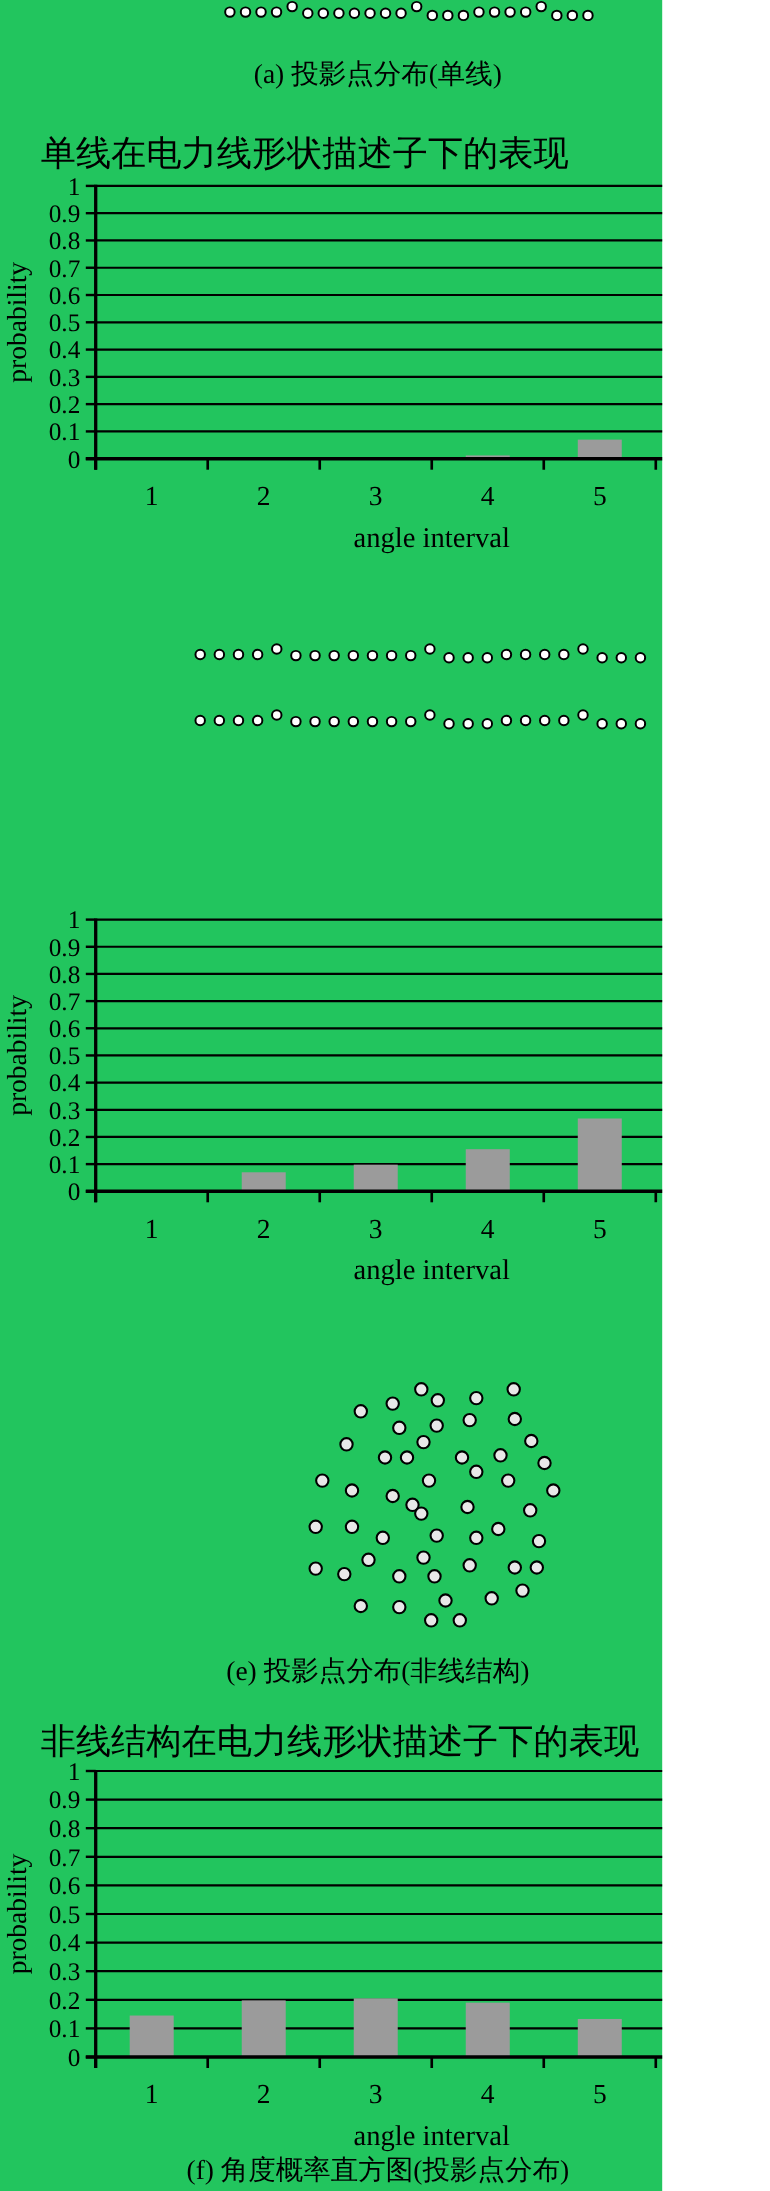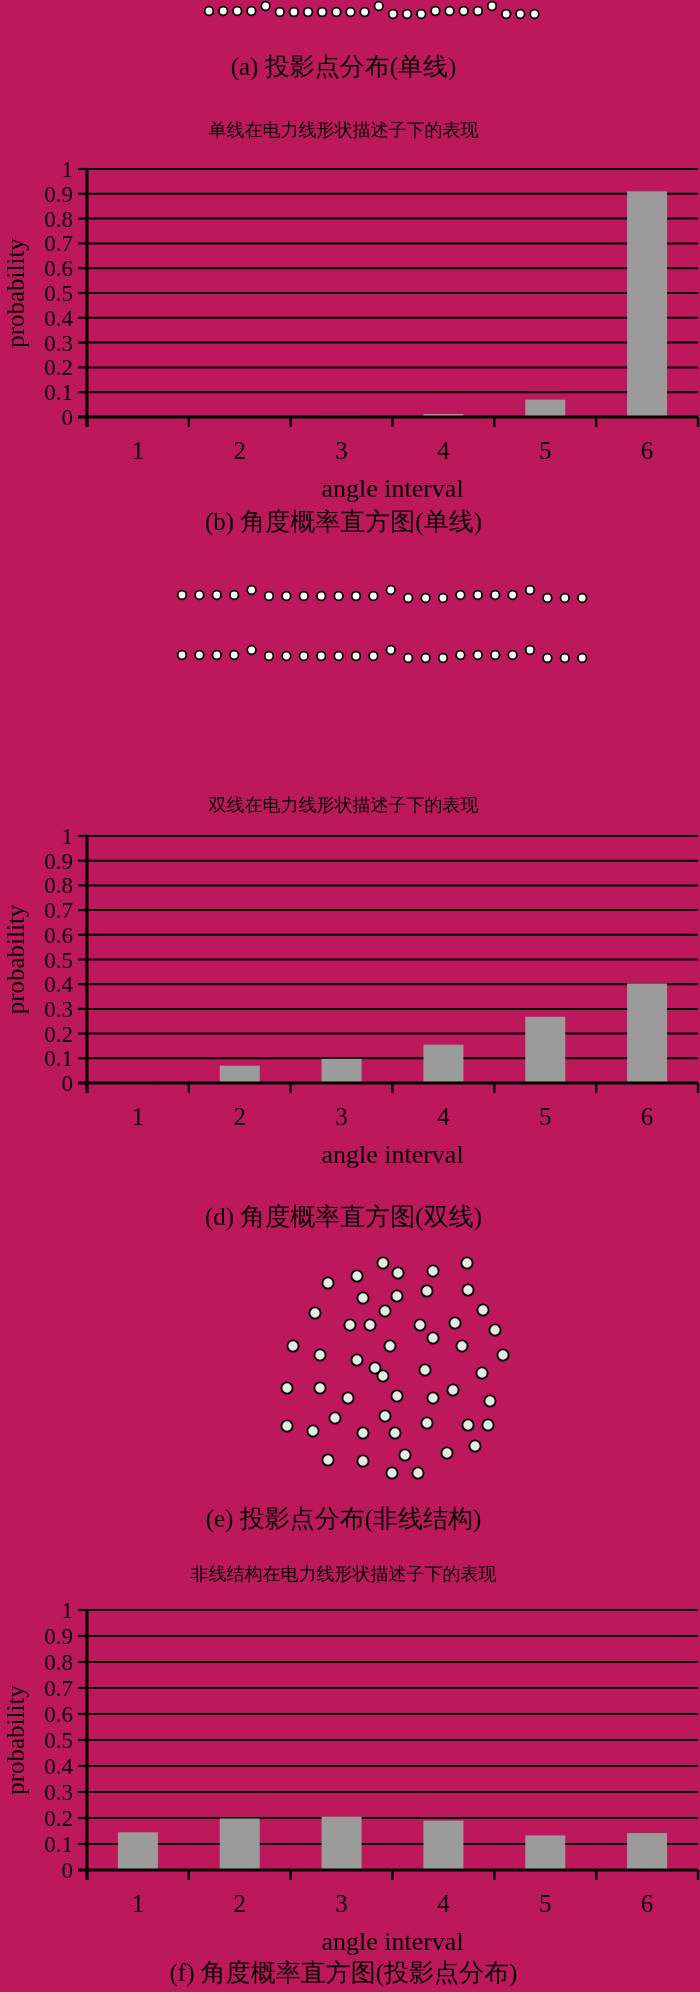--- a/index.html
+++ b/index.html
@@ -1,34 +1,34 @@
 <!DOCTYPE html>
 <html><head>
 <meta charset="utf-8">
 <style>
   html,body{margin:0;padding:0;background:#fff;}
   #figure{
     position:relative;
-    width:700px;height:1992px;
-    background:#be185d;
+    width:602px;height:1992px;
+    background:#22c55e;
     font-family:"Liberation Serif","DejaVu Serif",serif;
     color:#000;
     overflow:hidden;
   }
   .abs{position:absolute;}
   .caption{
     left:37px;width:613px;
     text-align:center;
     font-size:25px;
     white-space:nowrap;
   }
   .chart-title{
     left:37px;width:613px;
-    text-align:center;
-    font-size:18px;
+    text-align:left;
+    font-size:32px;
     white-space:nowrap;
   }
   svg{position:absolute;left:0;overflow:visible;}
 </style>
 </head>
 <body>
 
 <div id="figure">
 
   <svg id="row-a" style="top:0px" width="700" height="26">
@@ -108,21 +108,20 @@
       <line x1="698" y1="267" x2="698" y2="277" stroke="#000000" stroke-width="2.4"></line>
       <text x="137.91666666666666" y="309" text-anchor="middle" font-size="25" fill="#000000">1</text>
       <text x="239.75" y="309" text-anchor="middle" font-size="25" fill="#000000">2</text>
       <text x="341.5833333333333" y="309" text-anchor="middle" font-size="25" fill="#000000">3</text>
       <text x="443.41666666666663" y="309" text-anchor="middle" font-size="25" fill="#000000">4</text>
       <text x="545.25" y="309" text-anchor="middle" font-size="25" fill="#000000">5</text>
       <text x="647.0833333333333" y="309" text-anchor="middle" font-size="25" fill="#000000">6</text>
       <text x="392.5" y="347" text-anchor="middle" font-size="26" fill="#000000">angle interval</text>
       <text x="24" y="143" text-anchor="middle" font-size="25" fill="#000000" transform="rotate(-90 24 143)">probability</text>
     </svg>
-  <div class="abs caption" style="top:505px">(b) 角度概率直方图(单线)</div>
 
   <svg id="row-c1" style="top:584px" width="700" height="26">
       <circle cx="182.0" cy="11" r="4.3" fill="#ffffff" stroke="#000000" stroke-width="1.8"></circle>
       <circle cx="199.4" cy="11" r="4.3" fill="#ffffff" stroke="#000000" stroke-width="1.8"></circle>
       <circle cx="216.8" cy="11" r="4.3" fill="#ffffff" stroke="#000000" stroke-width="1.8"></circle>
       <circle cx="234.2" cy="11" r="4.3" fill="#ffffff" stroke="#000000" stroke-width="1.8"></circle>
       <circle cx="251.6" cy="6" r="4.3" fill="#ffffff" stroke="#000000" stroke-width="1.8"></circle>
       <circle cx="269.0" cy="12" r="4.3" fill="#ffffff" stroke="#000000" stroke-width="1.8"></circle>
       <circle cx="286.4" cy="12" r="4.3" fill="#ffffff" stroke="#000000" stroke-width="1.8"></circle>
       <circle cx="303.8" cy="12" r="4.3" fill="#ffffff" stroke="#000000" stroke-width="1.8"></circle>
@@ -163,21 +162,20 @@
       <circle cx="460.4" cy="11" r="4.3" fill="#ffffff" stroke="#000000" stroke-width="1.8"></circle>
       <circle cx="477.8" cy="11" r="4.3" fill="#ffffff" stroke="#000000" stroke-width="1.8"></circle>
       <circle cx="495.2" cy="11" r="4.3" fill="#ffffff" stroke="#000000" stroke-width="1.8"></circle>
       <circle cx="512.6" cy="11" r="4.3" fill="#ffffff" stroke="#000000" stroke-width="1.8"></circle>
       <circle cx="530.0" cy="6" r="4.3" fill="#ffffff" stroke="#000000" stroke-width="1.8"></circle>
       <circle cx="547.4" cy="14" r="4.3" fill="#ffffff" stroke="#000000" stroke-width="1.8"></circle>
       <circle cx="564.8" cy="14" r="4.3" fill="#ffffff" stroke="#000000" stroke-width="1.8"></circle>
       <circle cx="582.2" cy="14" r="4.3" fill="#ffffff" stroke="#000000" stroke-width="1.8"></circle>
     </svg>
 
-  <div class="abs chart-title" style="top:793px">双线在电力线形状描述子下的表现</div>
   <svg id="chart-d" style="top:817px" width="700" height="351">
       <line x1="87" y1="19" x2="698" y2="19" stroke="#000000" stroke-width="2"></line>
       <line x1="78" y1="19" x2="87" y2="19" stroke="#000000" stroke-width="2.2"></line>
       <text x="73" y="27" text-anchor="end" font-size="23" fill="#000000">1</text>
       <line x1="87" y1="43.69999999999999" x2="698" y2="43.69999999999999" stroke="#000000" stroke-width="2"></line>
       <line x1="78" y1="43.69999999999999" x2="87" y2="43.69999999999999" stroke="#000000" stroke-width="2.2"></line>
       <text x="73" y="51.69999999999999" text-anchor="end" font-size="23" fill="#000000">0.9</text>
       <line x1="87" y1="68.39999999999998" x2="698" y2="68.39999999999998" stroke="#000000" stroke-width="2"></line>
       <line x1="78" y1="68.39999999999998" x2="87" y2="68.39999999999998" stroke="#000000" stroke-width="2.2"></line>
       <text x="73" y="76.39999999999998" text-anchor="end" font-size="23" fill="#000000">0.8</text>
@@ -221,21 +219,20 @@
       <line x1="698" y1="266" x2="698" y2="276" stroke="#000000" stroke-width="2.4"></line>
       <text x="137.91666666666666" y="308" text-anchor="middle" font-size="25" fill="#000000">1</text>
       <text x="239.75" y="308" text-anchor="middle" font-size="25" fill="#000000">2</text>
       <text x="341.5833333333333" y="308" text-anchor="middle" font-size="25" fill="#000000">3</text>
       <text x="443.41666666666663" y="308" text-anchor="middle" font-size="25" fill="#000000">4</text>
       <text x="545.25" y="308" text-anchor="middle" font-size="25" fill="#000000">5</text>
       <text x="647.0833333333333" y="308" text-anchor="middle" font-size="25" fill="#000000">6</text>
       <text x="392.5" y="346" text-anchor="middle" font-size="26" fill="#000000">angle interval</text>
       <text x="24" y="142.5" text-anchor="middle" font-size="25" fill="#000000" transform="rotate(-90 24 142.5)">probability</text>
     </svg>
-  <div class="abs caption" style="top:1200px">(d) 角度概率直方图(双线)</div>
 
   <svg id="scatter-e" style="top:1245px" width="700" height="240">
       <circle cx="383" cy="18" r="5.6" fill="#e8e8e8" stroke="#000000" stroke-width="1.9"></circle>
       <circle cx="467" cy="18" r="5.6" fill="#e8e8e8" stroke="#000000" stroke-width="1.9"></circle>
       <circle cx="357" cy="31" r="5.6" fill="#e8e8e8" stroke="#000000" stroke-width="1.9"></circle>
       <circle cx="398" cy="28" r="5.6" fill="#e8e8e8" stroke="#000000" stroke-width="1.9"></circle>
       <circle cx="433" cy="26" r="5.6" fill="#e8e8e8" stroke="#000000" stroke-width="1.9"></circle>
       <circle cx="328" cy="38" r="5.6" fill="#e8e8e8" stroke="#000000" stroke-width="1.9"></circle>
       <circle cx="427" cy="46" r="5.6" fill="#e8e8e8" stroke="#000000" stroke-width="1.9"></circle>
       <circle cx="468" cy="45" r="5.6" fill="#e8e8e8" stroke="#000000" stroke-width="1.9"></circle>

